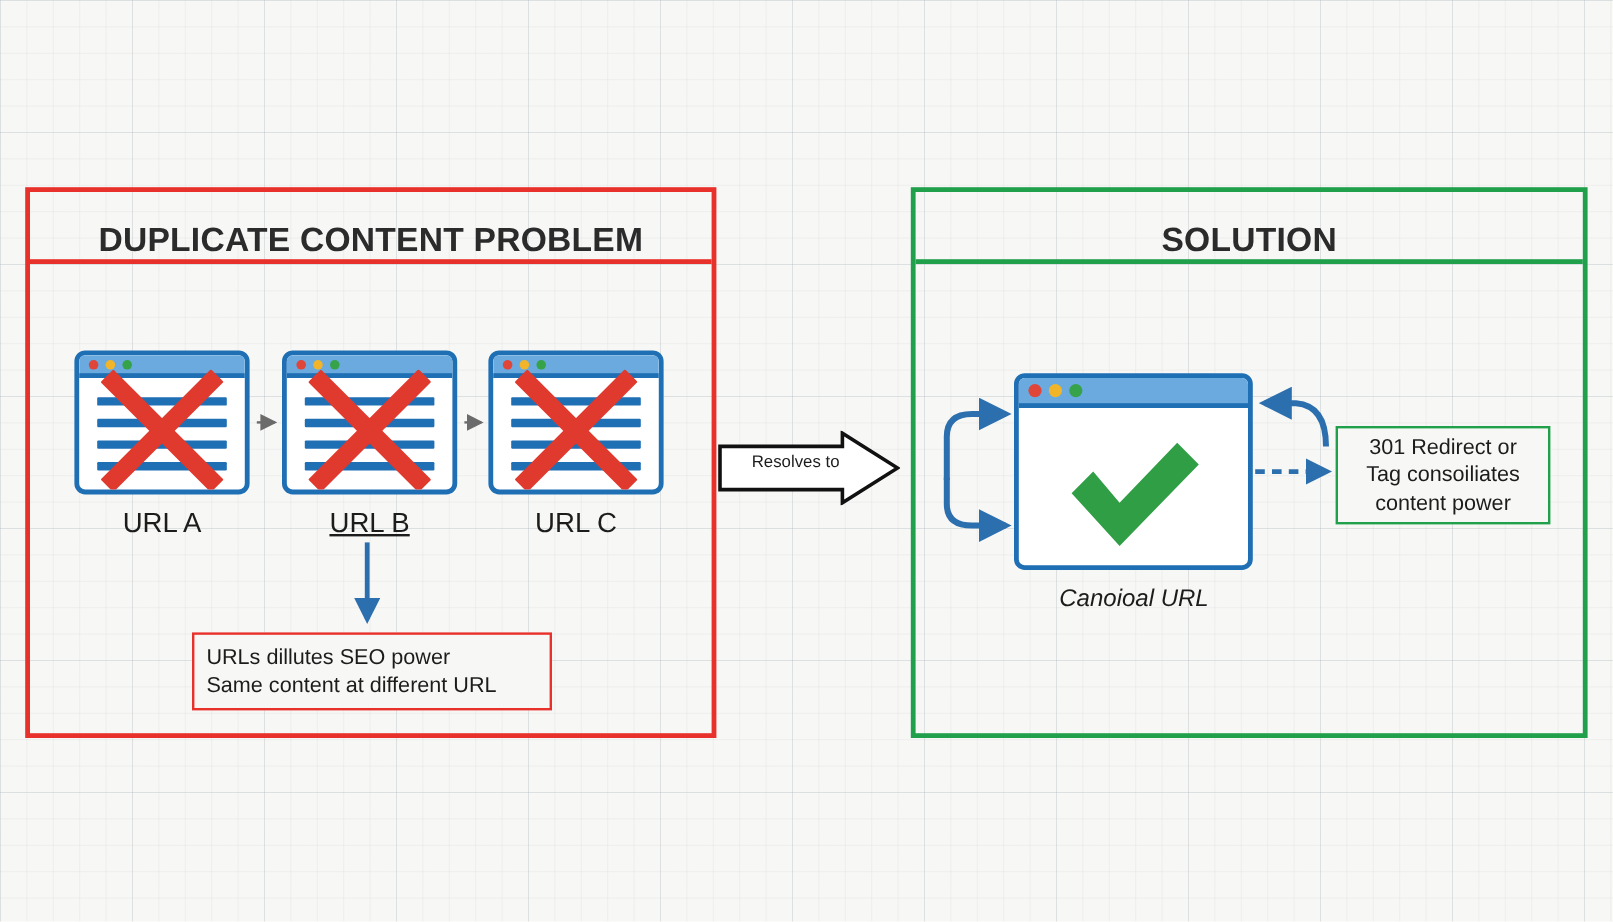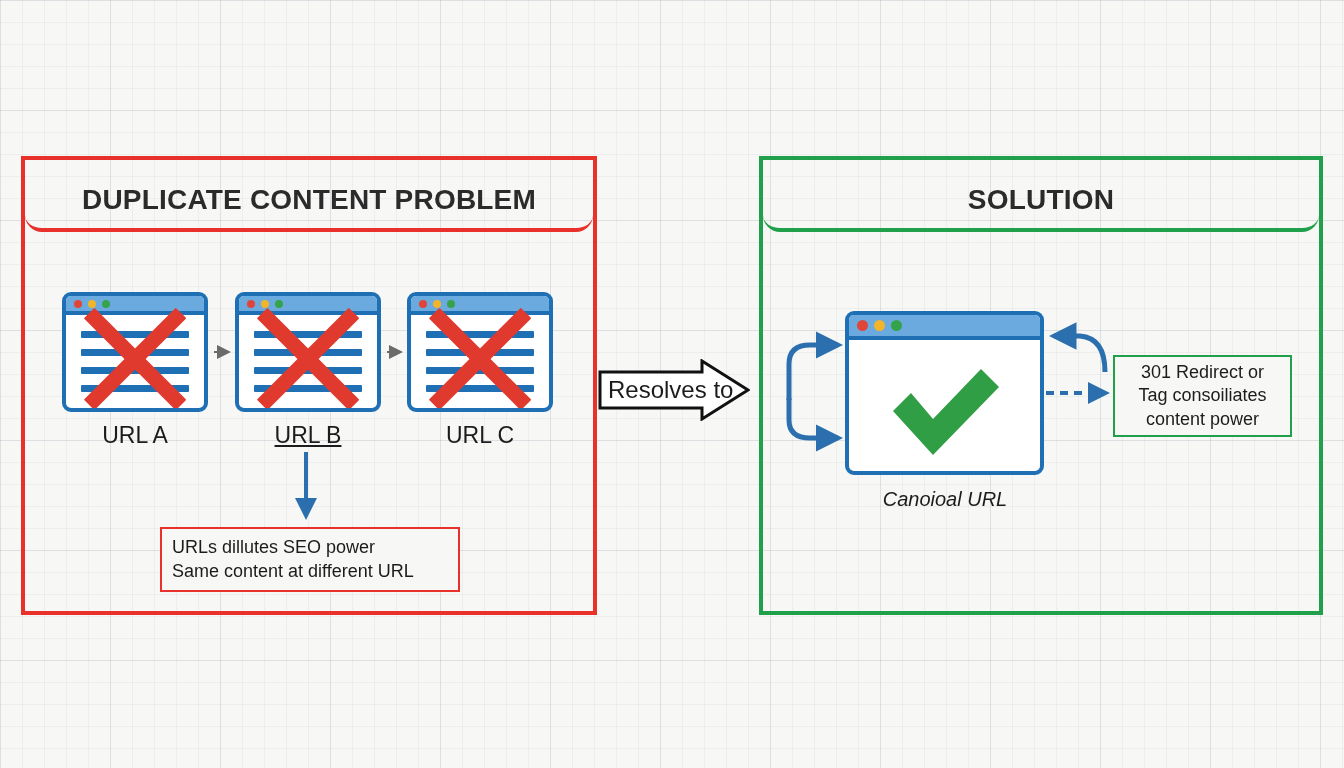--- a/index.html
+++ b/index.html
@@ -25,22 +25,22 @@
   .panel { position: absolute; }
   #problem-panel {
     left: 21px; top: 156px; width: 576px; height: 459px;
     border: 4px solid #e8312a;
   }
   #solution-panel {
     left: 759px; top: 156px; width: 564px; height: 459px;
     border: 4px solid #21a04b;
   }
   .panel-header {
-    position: absolute; left: 0; top: 12px; width: 100%; height: 60px;
-    display: flex; align-items: center; justify-content: center; border-radius: 17px;
+    position: absolute; left: 0; top: 0; width: 100%; height: 60px;
+    display: flex; align-items: flex-end; justify-content: center;
   }
   #problem-panel .panel-header { border-bottom: 4px solid #e8312a; }
   #solution-panel .panel-header { border-bottom: 4px solid #21a04b; }
   .panel-title {
     font-size: 28px; font-weight: 700; color: #2b2b2b;
     letter-spacing: 0.2px; white-space: nowrap;
   }
 
   
   .browser {
@@ -118,21 +118,21 @@
     border: 2px solid #21a04b;
     display: flex; flex-direction: column; justify-content: center;
     align-items: center;
   }
   #solution-note div { font-size: 18px; color: #1c1c1c; line-height: 1.3; text-align: center; }
 
   
   #resolves-arrow { position: absolute; left: 598px; top: 359px; width: 152px; height: 62px; }
   #resolves-label {
     position: absolute; left: 608px; top: 376px; width: 110px;
-    font-size: 24px; color: #1c1c1c; text-align: center; white-space: nowrap;
+    font-size: 14px; color: #1c1c1c; text-align: center; white-space: nowrap;
   }
 </style>
 </head>
 <body>
 
 <div id="canvas">
 
   <svg class="svg-layer" viewBox="0 0 1344 768">
     <defs>
       <marker id="gray-arrow" markerWidth="7" markerHeight="7" refX="6" refY="3.5" orient="auto">

